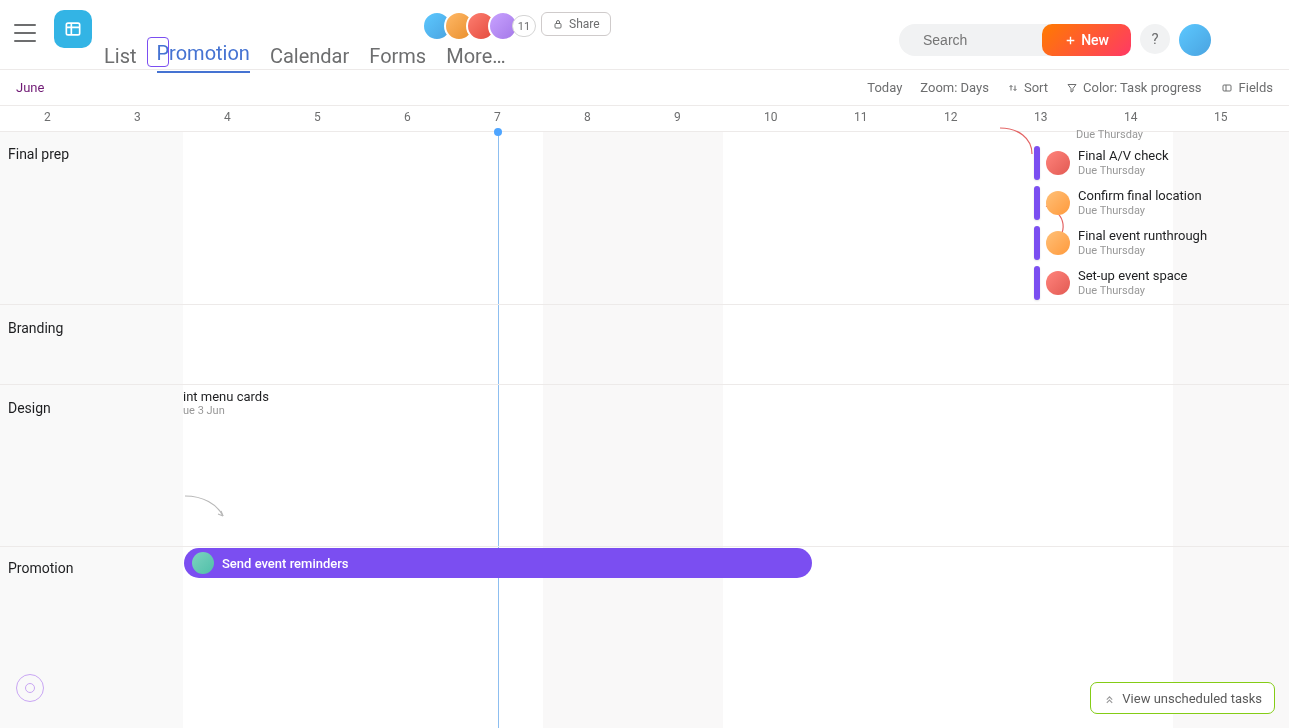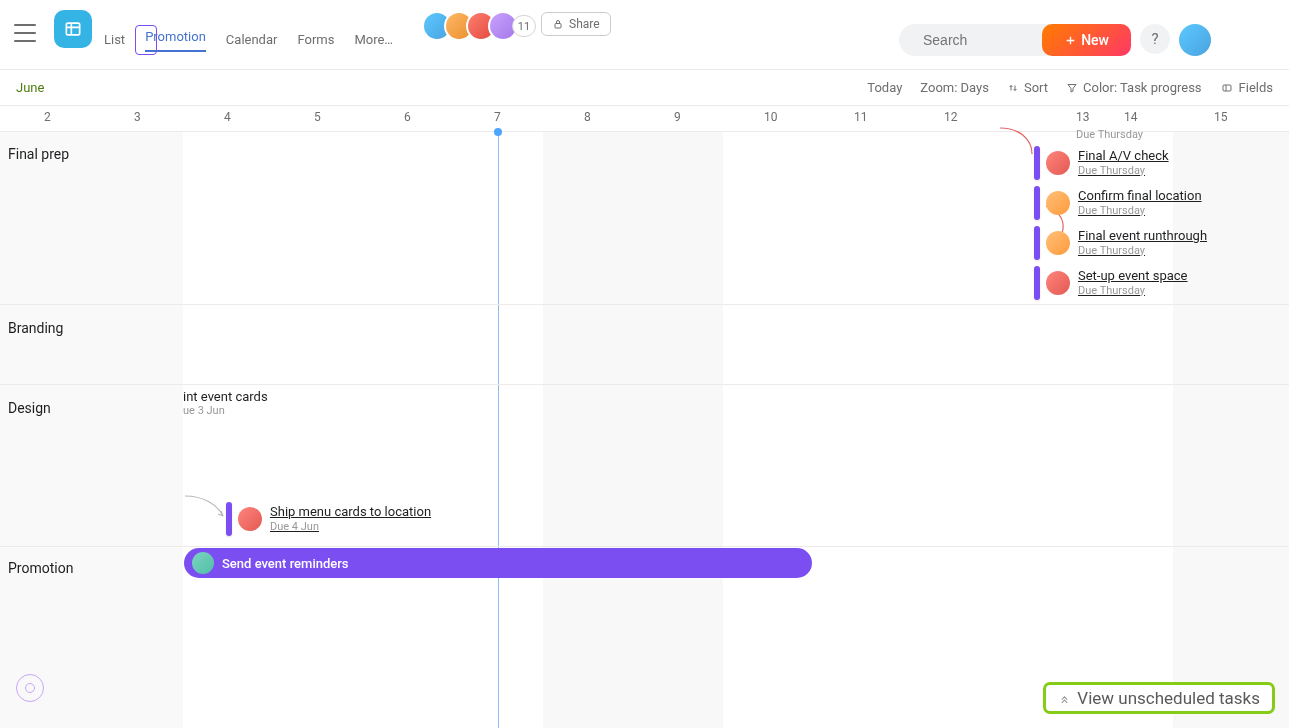--- a/index.html
+++ b/index.html
@@ -51,64 +51,64 @@
   .search{position:absolute;right:210px;top:24px;width:180px;height:32px;background:#f1f2f3;border-radius:16px;display:flex;align-items:center;padding:0 12px;color:#6d6e6f;}
   .search input{border:none;background:transparent;outline:none;font-size:14px;color:#6d6e6f;flex:1;margin-left:10px;}
 
   .new-btn{position:absolute;right:158px;top:24px;height:32px;border-radius:10px;padding:0 22px;background:linear-gradient(135deg,var(--new1),var(--new2));color:#fff;display:flex;align-items:center;gap:4px;font-size:14px;font-weight:500;}
 
   .help-btn{position:absolute;right:119px;top:24px;width:30px;height:30px;border-radius:50%;background:#f1f2f3;color:#6d6e6f;display:flex;align-items:center;justify-content:center;font-size:15px;}
 
   .me-avatar{position:absolute;right:78px;top:24px;width:32px;height:32px;border-radius:50%;}
 
   
-  .tabs{position:absolute;left:104px;top:28px;display:flex;gap:20px;font-size:13px;align-items:center;}
+  .tabs{position:absolute;left:104px;top:40px;display:flex;gap:20px;font-size:20px;align-items:center;}
   .tab{color:#6d6e6f;padding:4px 0 6px;cursor:pointer;}
   .tab.active{color:#4573d2;}
   .tab-active-box{position:absolute;border:1.5px solid #7b4ef1;border-radius:4px;padding:4px 10px;left:-10px;top:-4px;height:30px;}
   .tab.active::after{content:"";display:block;height:2px;background:#4573d2;margin-top:6px;}
   .tab-wrap{position:relative;}
 
   
   .toolbar{height:36px;display:flex;align-items:center;border-bottom:1px solid var(--border);padding:0 16px;font-size:13px;color:var(--muted);}
-  .toolbar .month{color:#4d7c0f;}
+  .toolbar .month{color:#701a75;}
   .toolbar .spacer{flex:1;}
   .tool-item{display:flex;align-items:center;gap:5px;margin-left:18px;cursor:pointer;}
 
   
   .dates{position:relative;height:26px;border-bottom:1px solid var(--border);}
   .date-cell{position:absolute;top:4px;font-size:12px;color:#6d6e6f;transform:translateX(-4px);}
 
   
   .grid{position:absolute;left:0;right:0;top:132px;bottom:0;}
   .col{position:absolute;top:0;bottom:0;}
   .weekend{background:var(--panel);}
   .col.shade{background:rgba(248,248,248,0.9);}
 
   .today-line{position:absolute;top:0;bottom:0;width:1px;background:#8dbef0;}
   .today-dot{position:absolute;width:8px;height:8px;border-radius:50%;background:#4ea5ff;top:-4px;left:-4px;}
 
   .section-label{position:absolute;left:8px;font-size:14px;color:#1e1f21;}
   .section-divider{position:absolute;left:0;right:0;height:1px;background:var(--border);}
 
   
-  .task{position:absolute;display:flex;align-items:center;text-decoration:underline;}
+  .task{position:absolute;display:flex;align-items:center;}
   .pill{width:6px;height:34px;border-radius:4px;background:var(--purple);box-shadow:0 1px 2px rgba(0,0,0,.12);margin-right:6px;}
   .tav{width:24px;height:24px;border-radius:50%;margin-right:8px;flex:none;}
   .ttxt .name{font-size:13px;color:#1e1f21;line-height:1.1;}
   .ttxt .due{font-size:11px;color:#989898;}
 
   .long-bar{position:absolute;height:30px;border-radius:15px;background:var(--purple);display:flex;align-items:center;padding:0 8px;color:#fff;font-size:13px;font-weight:500;}
   .long-bar .tav{width:22px;height:22px;margin-right:8px;}
 
   
   svg.dep{position:absolute;overflow:visible;pointer-events:none;}
 
   
-  .footer-btn{position:absolute;right:14px;bottom:14px;height:32px;border:3px solid #84cc16;border-radius:7px;background:#fff;display:flex;align-items:center;gap:6px;padding:0 12px;color:#5a5a5a;font-size:17px;margin-left:31px;}
+  .footer-btn{position:absolute;right:14px;bottom:14px;height:32px;border:1px solid #84cc16;border-radius:7px;background:#fff;display:flex;align-items:center;gap:6px;padding:0 12px;color:#5a5a5a;font-size:13px;margin-left:31px;}
 
   .left-orb{position:absolute;left:16px;bottom:26px;width:28px;height:28px;border:1.5px solid #c9a6f4;border-radius:50%;display:flex;align-items:center;justify-content:center;}
   .left-orb .inner{width:10px;height:10px;border:1.5px solid #c9a6f4;border-radius:50%;}
 
   
   .av-a{background:linear-gradient(135deg,#5cc8ff,#4aa3e0);}
   .av-b{background:linear-gradient(135deg,#ffb866,#e98f2e);}
   .av-c{background:linear-gradient(135deg,#fd7e70,#e34a3d);}
   .av-d{background:linear-gradient(135deg,#c8a2ff,#a478e8);}
   .av-e{background:linear-gradient(135deg,#ffc078,#ff9a3c);}
@@ -218,21 +218,21 @@
   <span class="date-cell" style="left:138px">3</span>
   <span class="date-cell" style="left:228px">4</span>
   <span class="date-cell" style="left:318px">5</span>
   <span class="date-cell" style="left:408px">6</span>
   <span class="date-cell" style="left:498px">7</span>
   <span class="date-cell" style="left:588px">8</span>
   <span class="date-cell" style="left:678px">9</span>
   <span class="date-cell" style="left:768px">10</span>
   <span class="date-cell" style="left:858px">11</span>
   <span class="date-cell" style="left:948px">12</span>
-  <span class="date-cell" style="left:1080px">13</span>
+  <span class="date-cell" style="left:1038px">13</span>
   <span class="date-cell" style="left:1128px">14</span>
   <span class="date-cell" style="left:1218px">15</span>
 </div>
 
 <div class="grid">
 
   <div class="col shade" style="left:0;width:183px"></div>
 
   <div class="col weekend" style="left:543px;width:180px"></div>
 
@@ -290,37 +290,29 @@
   <div class="task" style="left:1034px;top:134px">
     <div class="pill"></div>
     <div class="tav av-f"></div>
     <div class="ttxt">
       <div class="name">Set-up event space</div>
       <div class="due">Due Thursday</div>
     </div>
   </div>
 
   <div class="ttxt" style="position:absolute;left:183px;top:258px">
-    <div class="name">int event cards</div>
+    <div class="name">int menu cards</div>
     <div class="due">ue 3 Jun</div>
   </div>
 
   <svg class="dep" style="left:183px;top:362px;width:50px;height:28px">
     <path d="M2 2 C 20 2, 34 10, 40 22" stroke="#b8b8b8" stroke-width="1.2" fill="none"></path>
     <path d="M40 22 l-5 -2 m5 2 l-2 -5" stroke="#b8b8b8" stroke-width="1.2" fill="none"></path>
   </svg>
 
-  <div class="task" style="left:226px;top:370px">
-    <div class="pill"></div>
-    <div class="tav av-f"></div>
-    <div class="ttxt">
-      <div class="name">Ship menu cards to location</div>
-      <div class="due">Due 4 Jun</div>
-    </div>
-  </div>
 
   <div class="long-bar" style="left:184px;width:628px;top:416px">
     <div class="tav av-g"></div>
     <span>Send event reminders</span>
   </div>
 
 </div>
 
 <div class="left-orb">
   <div class="inner"></div>

